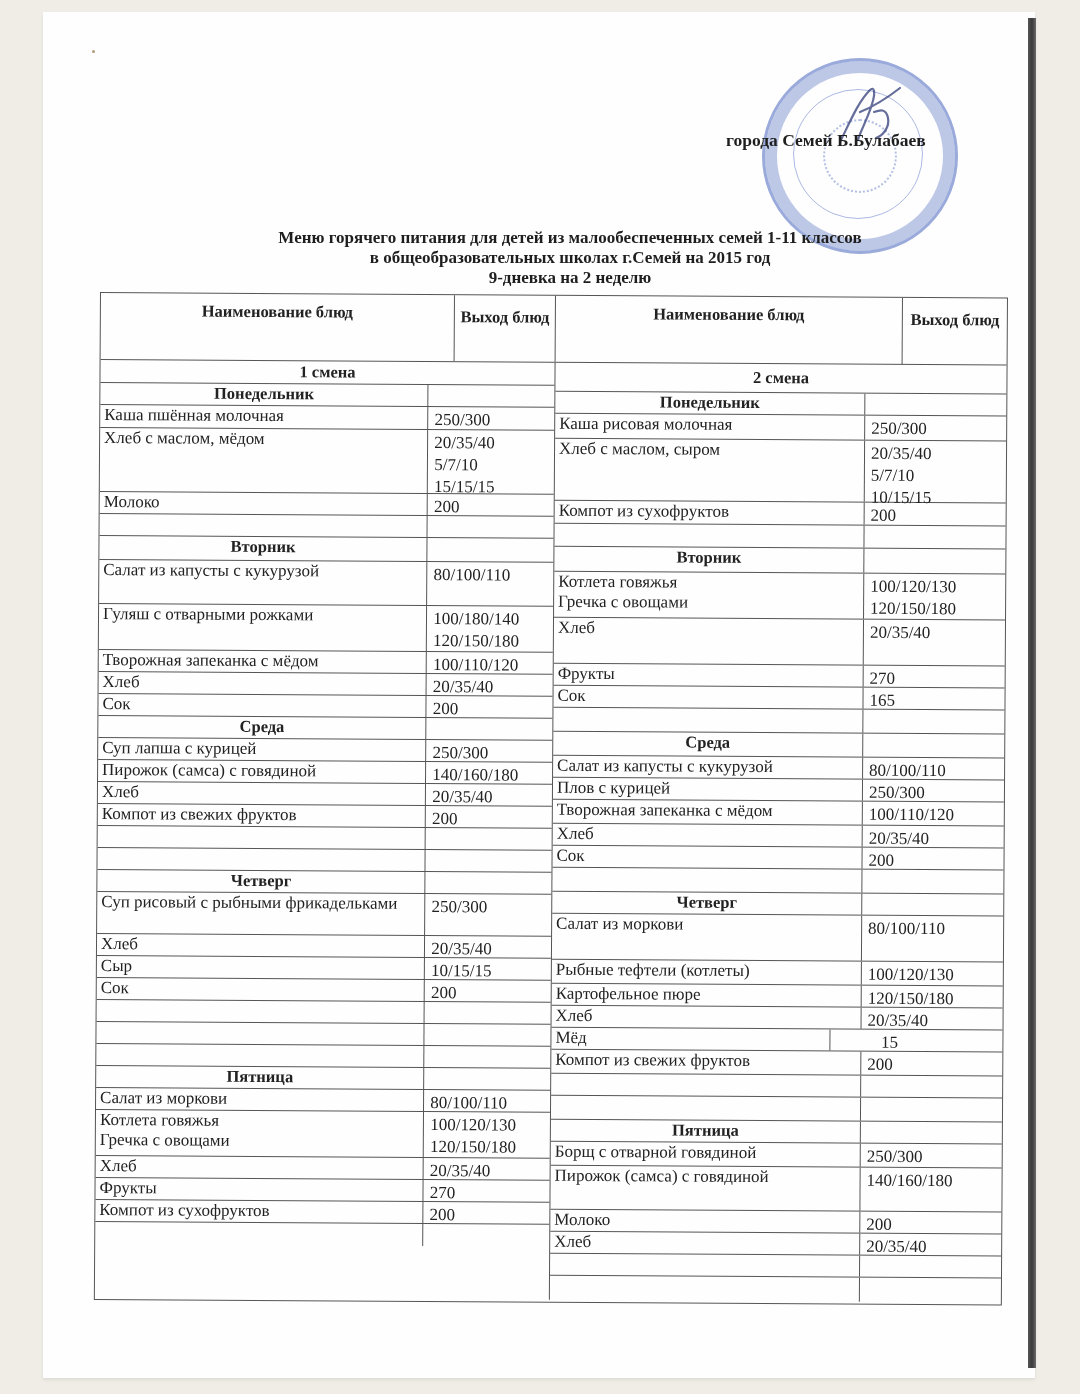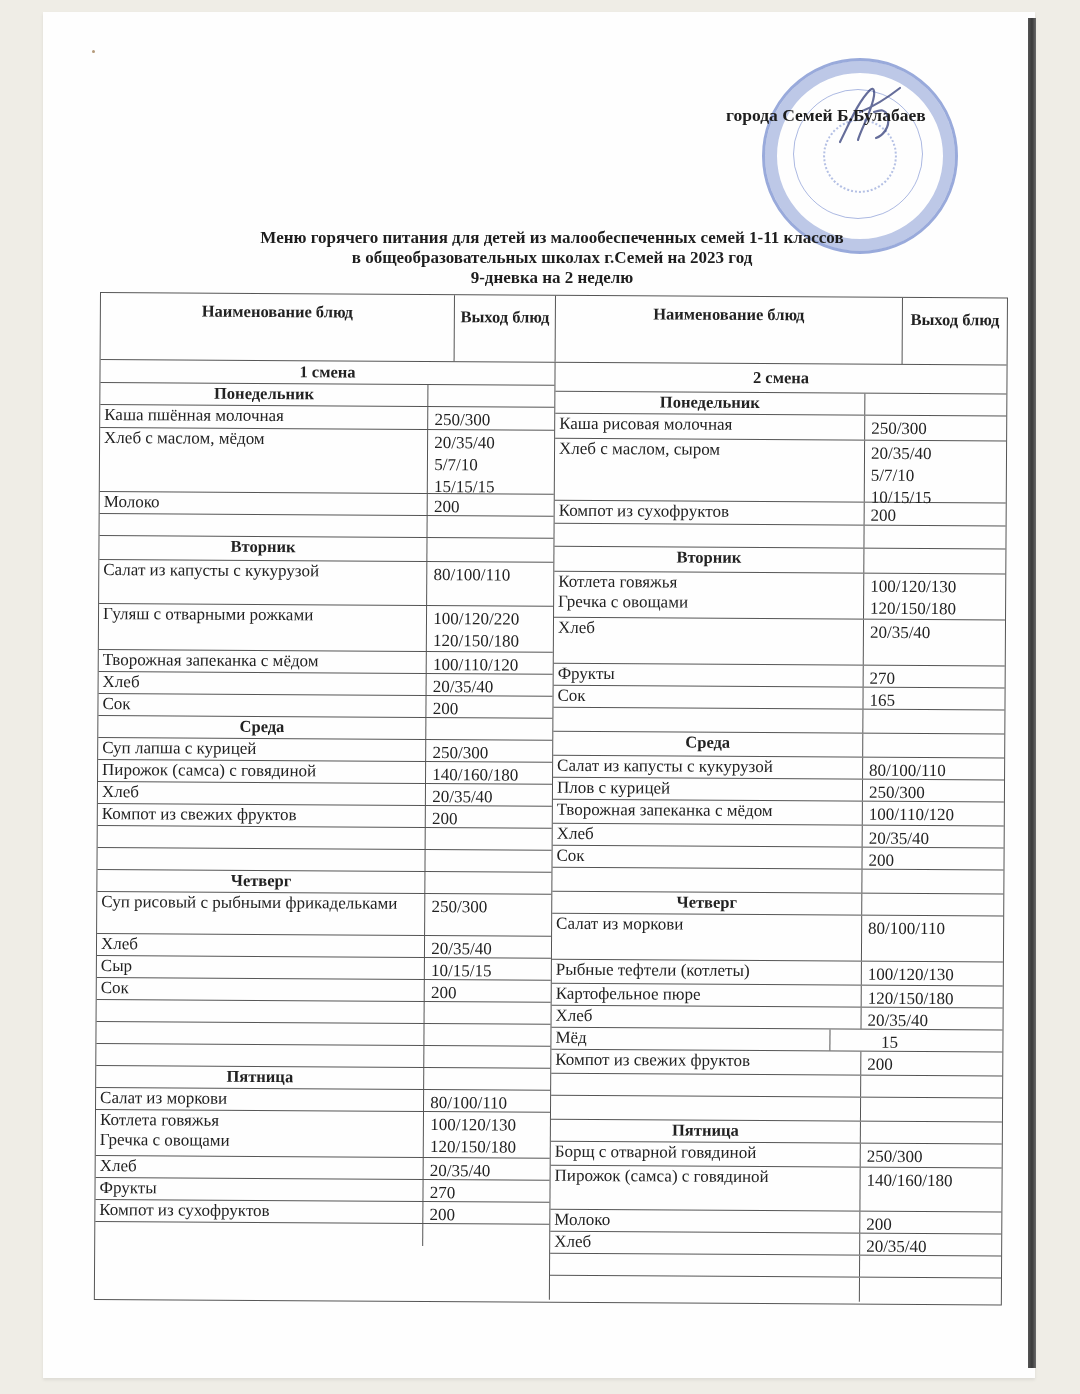--- a/index.html
+++ b/index.html
@@ -14,41 +14,41 @@
   .edge {
     position:absolute; left:1028px; top:18px; width:8px; height:1350px;
     background:linear-gradient(90deg,#555 0%,#3a3a3a 50%,#6a6a6a 100%);
   }
   .speck { position:absolute; left:49px; top:38px; width:3px; height:3px; background:#b49a7a; border-radius:50%; }
 
   .approve {
     position:absolute; left:718px; top:104px; font-weight:bold; font-size:17.5px; line-height:23px; color:#1e1e1e;
   }
   .approve .l2 { padding-left:3px; }
-  .approve .l3 { padding-left:8px; }
+  .approve .l3 { padding-left:8px;margin-top:25px; }
 
   .stamp {
     position:absolute; left:762px; top:58px; width:190px; height:190px; border-radius:50%;
     border:3px solid rgba(70,100,190,0.55);
     box-shadow: inset 0 0 0 10px rgba(255,255,255,0), inset 0 0 0 12px rgba(70,100,190,0.35);
   }
   .stamp::before {
     content:""; position:absolute; left:28px; top:28px; width:128px; height:128px; border-radius:50%;
     border:1.5px solid rgba(70,100,190,0.45);
   }
   .stamp::after {
     content:""; position:absolute; left:58px; top:58px; width:70px; height:70px; border-radius:50%;
     border:2px dotted rgba(70,100,190,0.4);
   }
   .signature {
     position:absolute; left:830px; top:82px; width:80px; height:70px;
   }
 
   .title {
-    position:absolute; left:132px; top:228px; width:840px; text-align:center;
+    position:absolute; left:150px; top:228px; width:840px; text-align:center;
     font-weight:bold; font-size:17px; line-height:20px; color:#1e1e1e;
   }
 
   .tbl {
     position:absolute; left:100px; top:292px; width:908px; height:1008px;
     border:1.4px solid #555; box-sizing:border-box;
     transform: rotate(0.35deg); transform-origin: left top;
   }
   .hdr { display:flex; height:66px; border-bottom:1.4px solid #555; }
   .hdr div { box-sizing:border-box; border-right:1.4px solid #555; font-weight:bold; font-size:16.5px; text-align:center; padding-top:6px; line-height:24px; }
@@ -85,21 +85,21 @@
 <svg class="signature" viewBox="0 0 80 70">
   <path d="M10 60 C 20 40, 28 20, 40 8 C 44 4, 46 10, 42 22 C 38 36, 30 50, 28 58 M 30 30 C 40 26, 52 20, 70 6 M 44 30 C 50 28, 56 26, 58 36 C 60 46, 52 54, 46 56" fill="none" stroke="rgba(50,60,120,0.75)" stroke-width="2.2" stroke-linecap="round"></path>
 </svg>
 
 <div class="approve">
   <div class="l3">города Семей Б.Булабаев</div>
 </div>
 
 <div class="title">
   <div>Меню горячего питания для детей из малообеспеченных семей  1-11 классов</div>
-  <div>в общеобразовательных школах г.Семей на 2023 год</div>
+  <div>в общеобразовательных школах г.Семей на 2015 год</div>
   <div>9-дневка на 2 неделю</div>
 </div>
 
 <div class="tbl">
   <div class="hdr">
     <div class="c1">Наименование блюд</div>
     <div class="c2 hd">Выход блюд</div>
     <div class="c3">Наименование блюд</div>
     <div class="c4 hd">Выход блюд</div>
   </div>
@@ -132,21 +132,21 @@
           <div class="row day" style="height: 24px;">
             <div class="n" style="white-space: pre-line;">Вторник</div>
             <div class="o" style="white-space: pre-line;"></div>
           </div>
           <div class="row" style="height: 44px;">
             <div class="n" style="white-space: pre-line;">Салат из капусты с кукурузой</div>
             <div class="o" style="white-space: pre-line;">80/100/110</div>
           </div>
           <div class="row" style="height: 46px;">
             <div class="n" style="white-space: pre-line;">Гуляш с отварными рожками</div>
-            <div class="o" style="white-space: pre-line;">100/120/220
+            <div class="o" style="white-space: pre-line;">100/180/140
 120/150/180</div>
           </div>
           <div class="row" style="height: 22px;">
             <div class="n" style="white-space: pre-line;">Творожная запеканка  с мёдом</div>
             <div class="o" style="white-space: pre-line;">100/110/120</div>
           </div>
           <div class="row" style="height: 22px;">
             <div class="n" style="white-space: pre-line;">Хлеб</div>
             <div class="o" style="white-space: pre-line;">20/35/40</div>
           </div>

